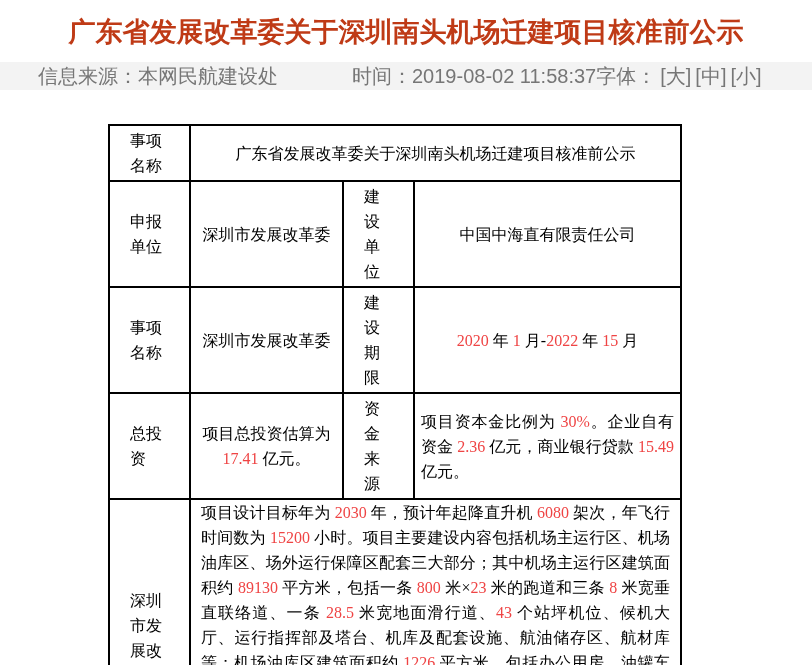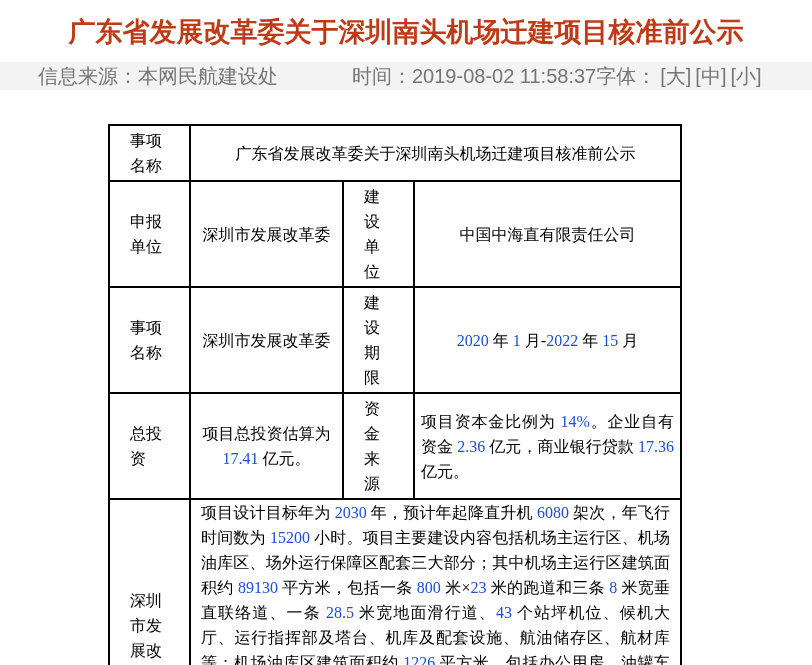--- a/index.html
+++ b/index.html
@@ -58,21 +58,21 @@
     padding: 2px 6px;
     line-height: 25px;
     word-break: break-all;
   }
   .notice-table td.lab { text-align: left; padding: 2px 20px; margin-left: 18px; }
   .notice-table td.center { text-align: center; }
   .notice-table td.justify { text-align: justify; }
   tr.r-short td { height: 36px; }
   tr.r-invest td { height: 58px; }
   td.big-cell { padding: 0px 10px; }
-  .num { color: #1d4ed8; }
+  .num { color: #ef4444; }
 </style>
 </head>
 <body>
 
 <div class="page">
 
   <h1 class="page-title">广东省发展改革委关于深圳南头机场迁建项目核准前公示</h1>
 
   <div class="meta-bar">
     <span class="meta-source"><span>信息来源：</span><span>本网民航建设处</span></span>
@@ -106,21 +106,21 @@
       <tr class="r-short">
         <td class="lab">事项名称</td>
         <td class="center">深圳市发展改革委</td>
         <td class="lab">建设期限</td>
         <td class="center"><span class="num">2020</span> 年 <span class="num">1</span> 月-<span class="num">2022</span> 年 <span class="num">15</span> 月</td>
       </tr>
       <tr class="r-invest">
         <td class="lab">总投资</td>
         <td class="center">项目总投资估算为 <span class="num">17.41</span> 亿元。</td>
         <td class="lab">资金来源</td>
-        <td class="justify">项目资本金比例为 <span class="num">14%</span>。企业自有资金 <span class="num">2.36</span> 亿元，商业银行贷款 <span class="num">17.36</span> 亿元。</td>
+        <td class="justify">项目资本金比例为 <span class="num">30%</span>。企业自有资金 <span class="num">2.36</span> 亿元，商业银行贷款 <span class="num">15.49</span> 亿元。</td>
       </tr>
       <tr>
         <td class="lab">深圳市发展改革委</td>
         <td class="justify big-cell" colspan="3">项目设计目标年为 <span class="num">2030</span> 年，预计年起降直升机 <span class="num">6080</span> 架次，年飞行时间数为 <span class="num">15200</span> 小时。项目主要建设内容包括机场主运行区、机场油库区、场外运行保障区配套三大部分；其中机场主运行区建筑面积约 <span class="num">89130</span> 平方米，包括一条 <span class="num">800</span> 米×<span class="num">23</span> 米的跑道和三条 <span class="num">8</span> 米宽垂直联络道、一条 <span class="num">28.5</span> 米宽地面滑行道、<span class="num">43</span> 个站坪机位、候机大厅、运行指挥部及塔台、机库及配套设施、航油储存区、航材库等；机场油库区建筑面积约 <span class="num">1226</span> 平方米，包括办公用房、油罐车棚、卸载泵棚、航空煤油油罐区等；场外运行保障区建筑面积约 <span class="num">75000</span> 平方米，包括办公用房、生活宿舍、食堂及室内训练馆等。项目配套建设飞行区助航灯光，各区域给排水、供配电、弱电、信息、暖通、消防、安防等设施。</td>
       </tr>
       <tr class="r-short">
         <td class="lab">审批处室</td>
         <td class="center">民航建设处</td>
         <td class="lab">联系电话</td>
         <td class="center">020-83133075</td>

